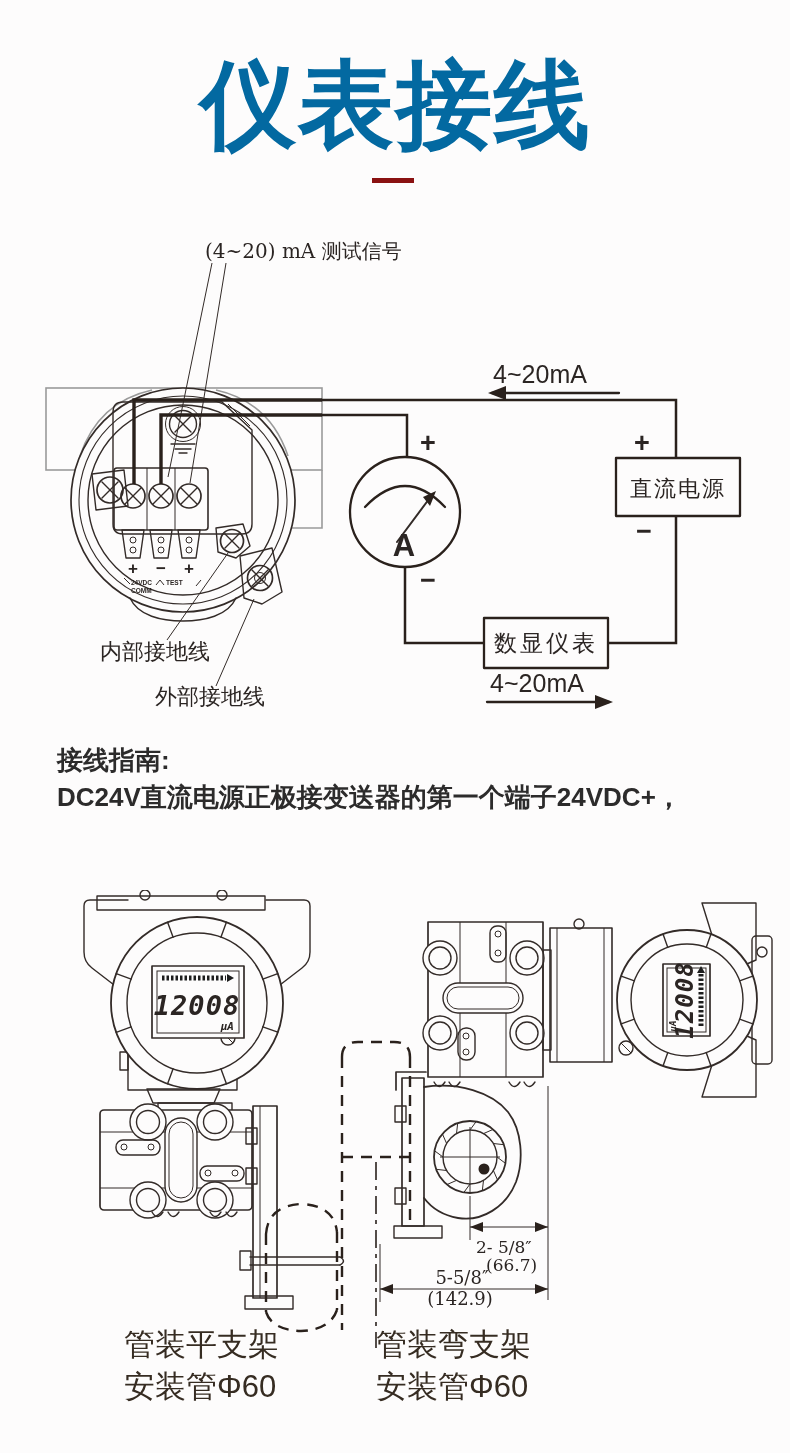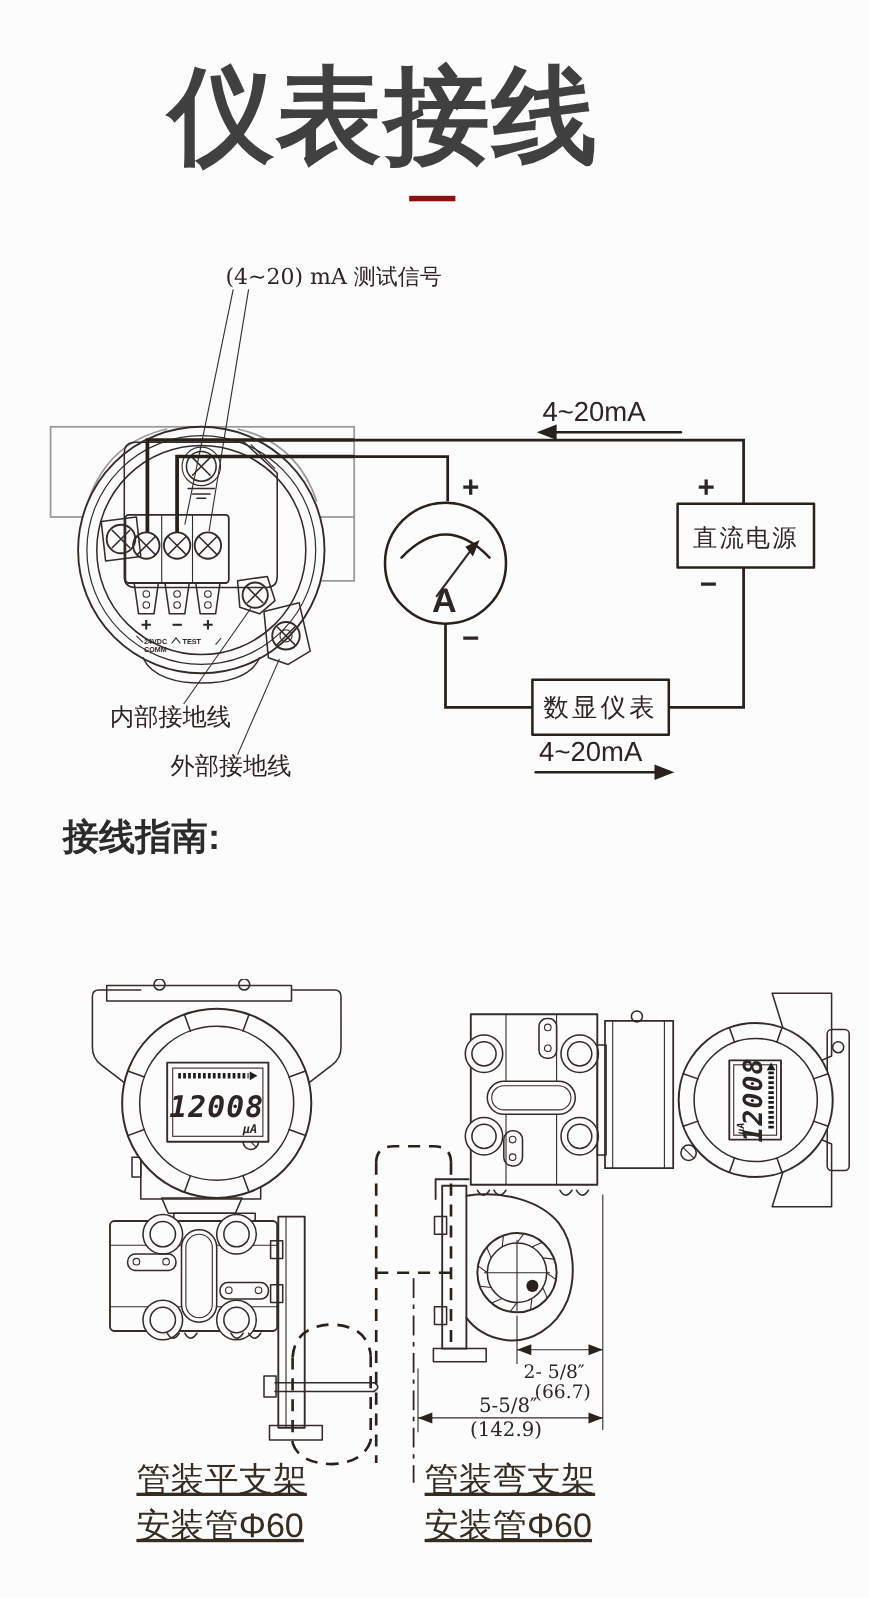--- a/index.html
+++ b/index.html
@@ -1,40 +1,40 @@
 <!DOCTYPE html>
 <html><head>
 <meta charset="utf-8">
 <style>
   html,body{margin:0;padding:0;}
   .page{position:relative;width:790px;height:1453px;background:#fdfcfc;overflow:hidden;
         font-family:"Liberation Sans",sans-serif;color:#2c2725;}
   .title{position:absolute;left:0;top:42px;width:698px;text-align:center;
-         font-size:96px;font-weight:900;letter-spacing:2px;color:#404040;}
+         font-size:96px;font-weight:900;letter-spacing:2px;color:#0369a1;padding-left:47px;}
   .red-bar{position:absolute;left:372px;top:178px;width:42px;height:5px;background:#8a1111;}
   svg{position:absolute;left:0;}
   .ln{fill:none;stroke:#332b28;stroke-width:1.4;stroke-linecap:round;stroke-linejoin:round;}
   .ln2{fill:none;stroke:#2a211c;stroke-width:2.3;stroke-linecap:round;stroke-linejoin:round;}
   .wire{fill:none;stroke:#29201b;stroke-width:2.5;}
   .thick{fill:none;stroke:#29201b;stroke-width:3.4;}
   .grey{fill:none;stroke:#9a9a9a;stroke-width:1.6;}
   .bgfill{fill:#fdfcfc;}
   .dash{fill:none;stroke:#2a211c;stroke-width:2.4;stroke-dasharray:11 8;stroke-linecap:butt;}
   .dashdot{fill:none;stroke:#2a211c;stroke-width:1.6;stroke-dasharray:18 6 4 6;}
   .thin{fill:none;stroke:#332b28;stroke-width:1;}
   text{fill:#2b2523;}
   .cjk{font-family:"Liberation Sans",sans-serif;}
   .serif{font-family:"DejaVu Serif","Liberation Serif",serif;}
   .cad{font-family:"DejaVu Serif","Liberation Serif",serif;}
   .seg{font-family:"DejaVu Sans Mono",monospace;font-weight:bold;font-style:italic;}
-  .guide{position:absolute;left:57px;top:742px;width:700px;font-size:33px;line-height:37px;
+  .guide{position:absolute;left:57px;top:742px;width:700px;font-size:26px;line-height:37px;
          font-weight:600;color:#2c2b2b;}
-  .caption{position:absolute;top:1324px;font-size:31px;line-height:42px;font-weight:400;color:#362c22;text-decoration:underline;}
+  .caption{position:absolute;top:1324px;font-size:31px;line-height:42px;font-weight:400;color:#362c22;}
   .cap-left{left:124px;}
-  .cap-right{left:386px;}
+  .cap-right{left:376px;}
 </style>
 </head>
 <body>
 
 <div class="page">
 
   <div class="title">仪表接线</div>
   <div class="red-bar"></div>
 
   <svg style="top:230px" width="790" height="480" viewBox="0 230 790 480">
@@ -161,20 +161,21 @@
     <polygon fill="#2a211c" points="613,702 595,695 595,709"></polygon>
 
     <text class="cjk" x="100" y="659" font-size="22" font-weight="500">内部接地线</text>
     <line class="thin" x1="167" y1="640" x2="228" y2="553"></line>
     <text class="cjk" x="155" y="704" font-size="22" font-weight="500">外部接地线</text>
     <line class="thin" x1="216" y1="686" x2="254" y2="599"></line>
   </svg>
 
   <div class="guide">
     <div>接线指南:</div>
+    <div>DC24V直流电源正极接变送器的第一个端子24VDC+，</div>
   </div>
 
   <svg style="top:890px" width="790" height="465" viewBox="0 890 790 465">
 
     <g>
       <rect class="ln" x="97" y="896" width="168" height="14"></rect>
       <circle class="ln" cx="145" cy="895" r="5"></circle>
       <circle class="ln" cx="222" cy="895" r="5"></circle>
       <path class="ln" d="M128,900 L90,900 Q84,900 84,906 L84,952 Q84,962 92,968 L118,988"></path>
       <path class="ln" d="M266,900 L304,900 Q310,900 310,906 L310,952 Q310,962 302,968 L276,988"></path>

